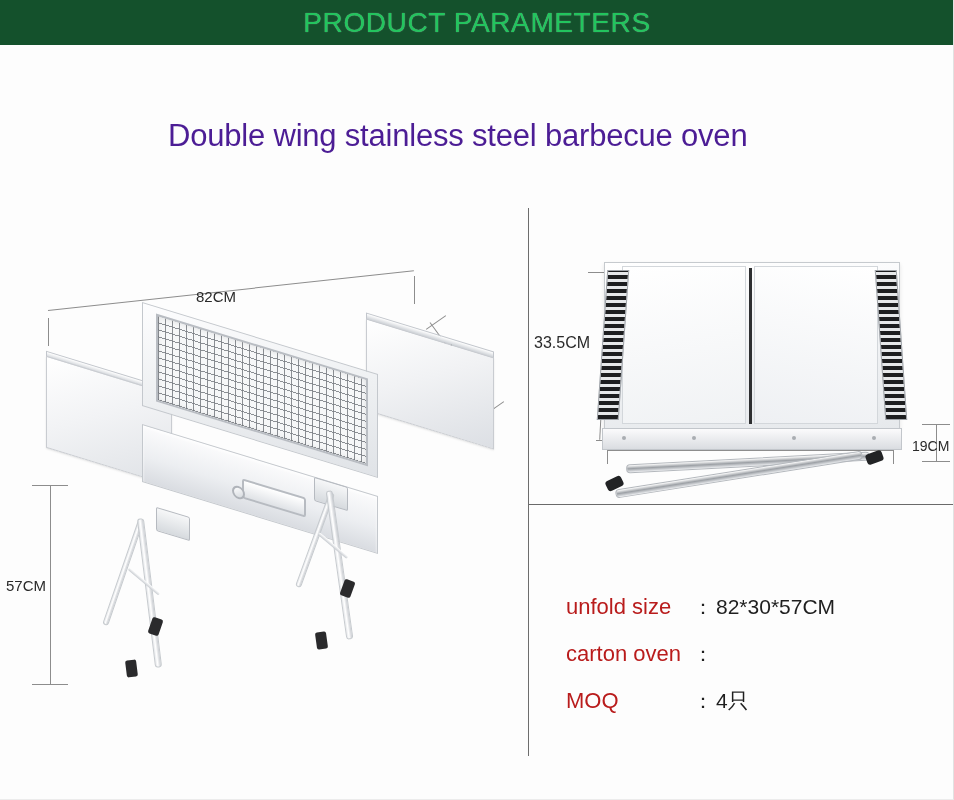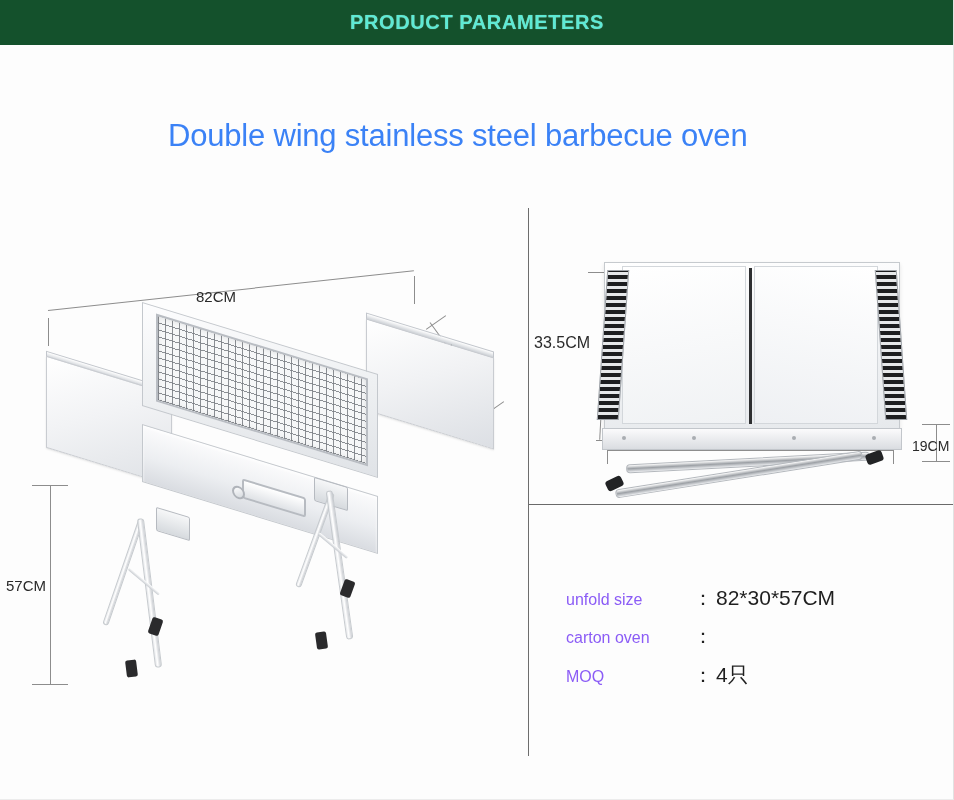--- a/index.html
+++ b/index.html
@@ -26,33 +26,33 @@
   .banner {
     position: absolute;
     left: 0; top: 0;
     width: 954px; height: 45px;
     background: #14512c;
     display: flex;
     align-items: center;
     justify-content: center;
   }
   .banner-title {
-    color: #5eead4;
-    font-size: 20px;
+    color: #22c55e;
+    font-size: 28px;
     letter-spacing: 0.6px;
-    font-weight: 700;
+    font-weight: 400;
     text-shadow: 0 0 1px rgba(255,255,255,.5);
   }
 
   
   .product-title {
     position: absolute;
     left: 168px; top: 118px;
     font-size: 31px;
-    color: #3b82f6;
+    color: #4c1d95;
     font-weight: 400;
     letter-spacing: -0.2px;
     white-space: nowrap;
   }
 
   
   .v-divider {
     position: absolute;
     left: 528px; top: 208px;
     width: 1px; height: 548px;
@@ -449,23 +449,24 @@
     left: 566px; top: 585px;
     width: 380px;
   }
   .spec-row {
     display: flex;
     align-items: baseline;
     margin-bottom: 11px;
     white-space: nowrap;
   }
   .spec-key {
-    font-size: 16px;
-    color: #8b5cf6;
+    font-size: 22px;
+    color: #b91c1c;
     min-width: 124px;
+    margin-top: 9px;
   }
   .spec-colon {
     font-size: 20px;
     color: #1f1f1f;
     width: 26px;
     text-align: center;
   }
   .spec-val {
     font-size: 21px;
     color: #1f1f1f;

